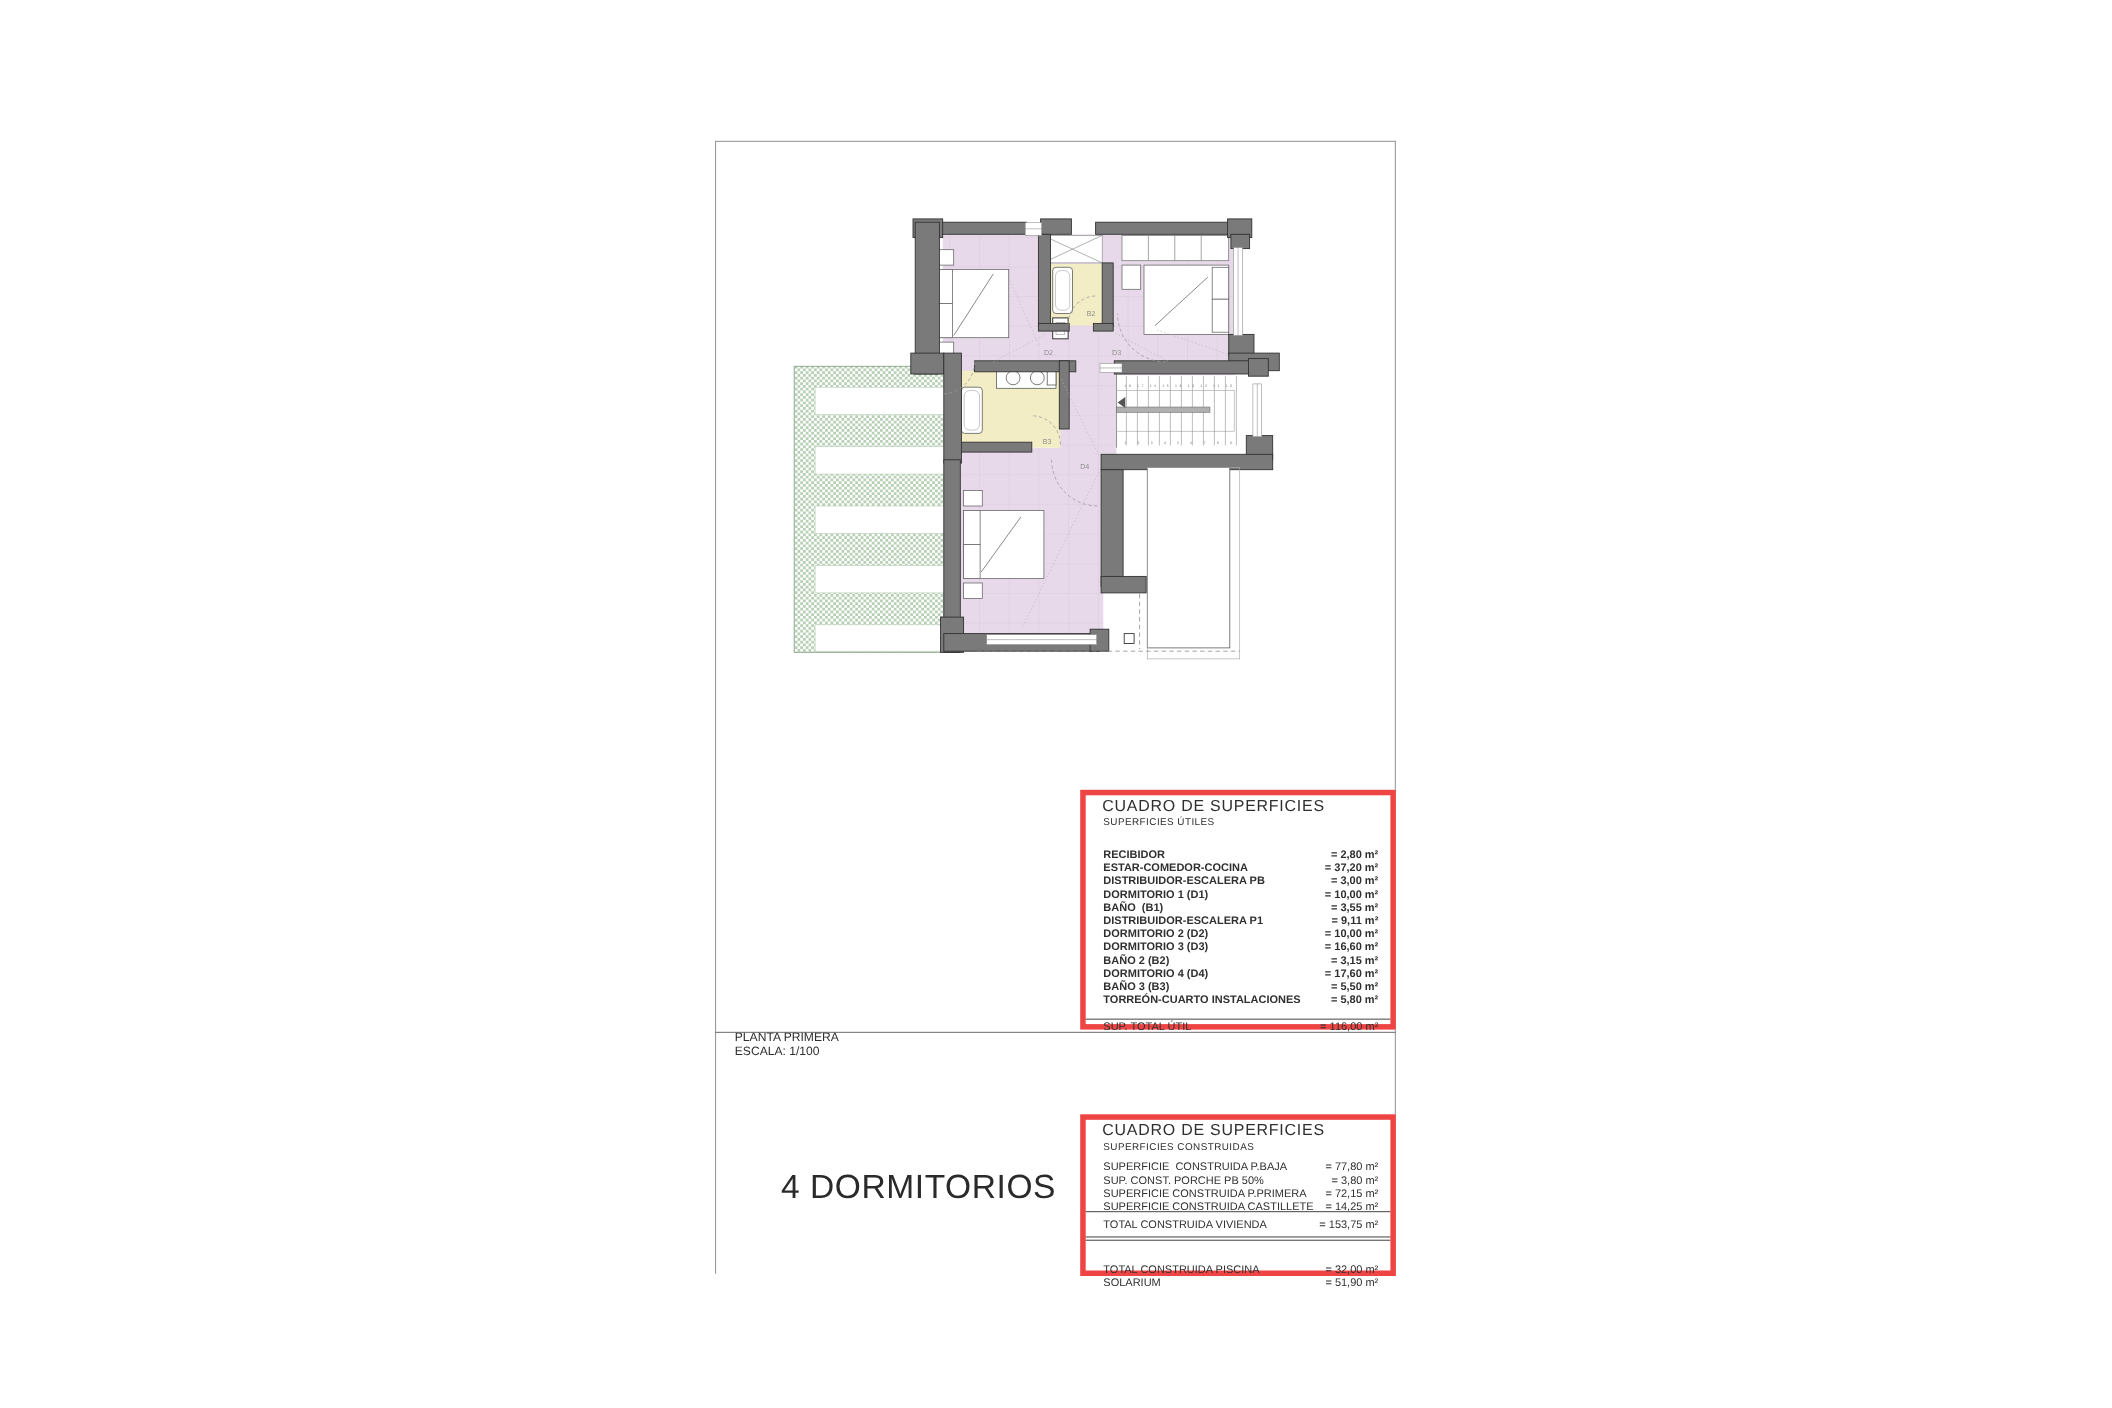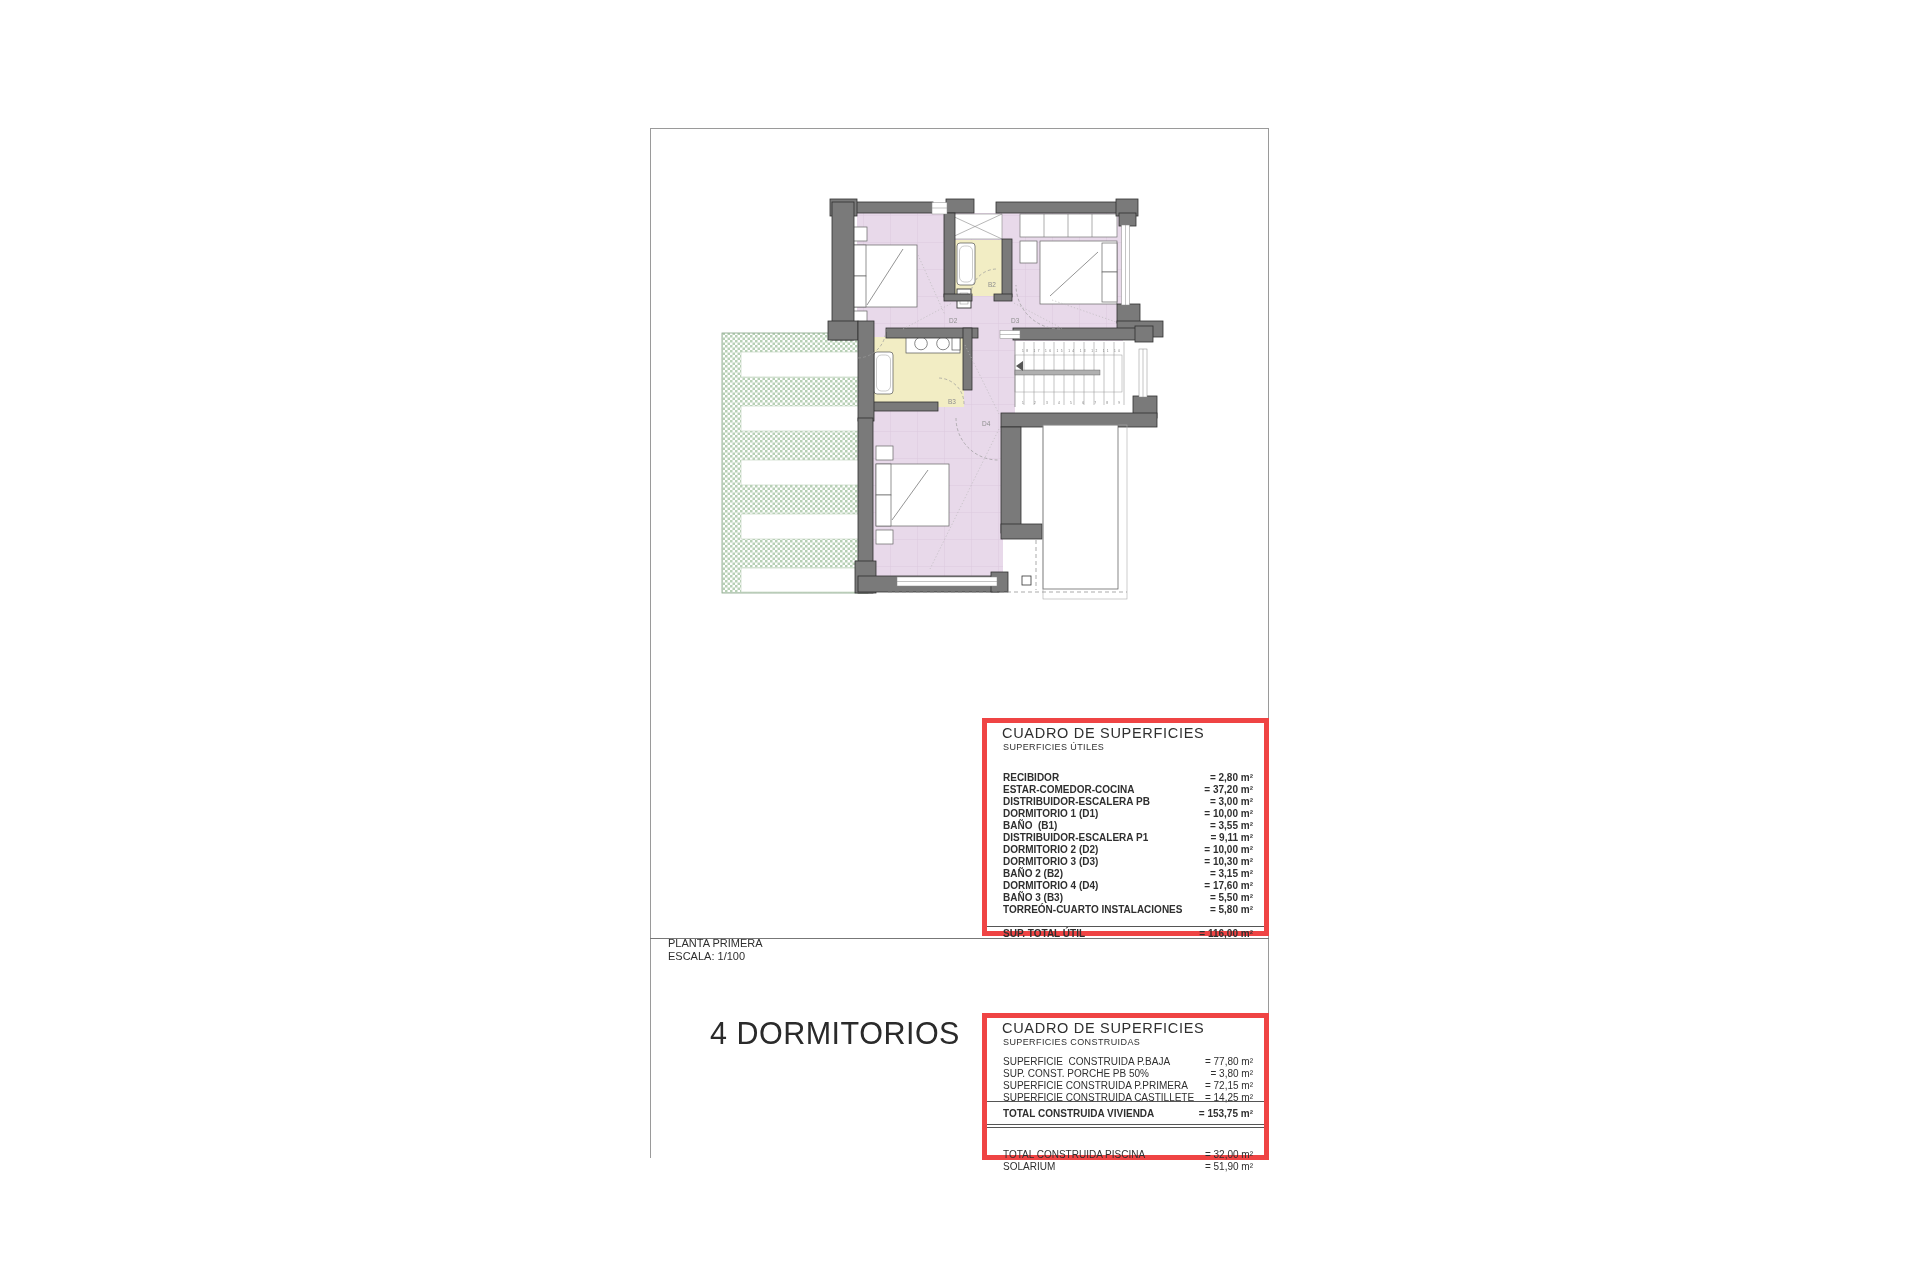--- a/index.html
+++ b/index.html
@@ -9,25 +9,25 @@
   .divider-line{position:absolute;background:#777;}
   .plan-svg{position:absolute;left:700px;top:150px;width:500px;height:470px;}
   .table-box{position:absolute;background:#ffffff;border:5px solid #ef4444;box-sizing:border-box;}
   .tb-title{position:absolute;left:15px;top:2px;font-size:14.5px;letter-spacing:0.7px;white-space:pre;}
   .tb-sub{position:absolute;left:16px;top:19px;font-size:9px;letter-spacing:0.4px;white-space:pre;}
   .rows{position:absolute;left:16px;right:11px;}
   .trow{display:flex;justify-content:space-between;height:12px;line-height:12px;font-size:10px;}
   .trow span{white-space:pre;}
   .total-row{position:absolute;left:0;right:0;border-top:1px solid #555;
              display:flex;justify-content:space-between;font-size:10px;
-             padding:0 11px 0 16px;box-sizing:border-box;align-items:center;font-weight:bold;}
+             padding:0 11px 0 16px;box-sizing:border-box;align-items:center;}
   .total-row span{white-space:pre;}
   .hline{position:absolute;left:0;right:0;height:1px;background:#555;}
   .note{position:absolute;left:668px;top:937px;font-size:11px;line-height:13px;color:#2f2f2f;}
-  .big-title{position:absolute;left:710px;top:1016px;font-size:30.5px;letter-spacing:0.5px;color:#2a2a2a;}
+  .big-title{position:absolute;left:710px;top:1062px;font-size:30.5px;letter-spacing:0.5px;color:#2a2a2a;}
 </style>
 </head>
 <body>
 
 <div class="canvas">
 
   <div class="sheet-line" style="left:650px;top:128px;width:619px;height:1px;"></div>
   <div class="sheet-line" style="left:650px;top:128px;width:1px;height:1030px;"></div>
   <div class="sheet-line" style="left:1268px;top:128px;width:1px;height:1032px;"></div>
   <div class="divider-line" style="left:650px;top:938px;width:619px;height:1px;"></div>
@@ -240,21 +240,21 @@
       <div class="trow">
           <span>DISTRIBUIDOR-ESCALERA P1</span>
           <span>= 9,11 m²</span>
         </div>
       <div class="trow">
           <span>DORMITORIO 2 (D2)</span>
           <span>= 10,00 m²</span>
         </div>
       <div class="trow">
           <span>DORMITORIO 3 (D3)</span>
-          <span>= 10,30 m²</span>
+          <span>= 16,60 m²</span>
         </div>
       <div class="trow">
           <span>BAÑO 2 (B2)</span>
           <span>= 3,15 m²</span>
         </div>
       <div class="trow">
           <span>DORMITORIO 4 (D4)</span>
           <span>= 17,60 m²</span>
         </div>
       <div class="trow">

